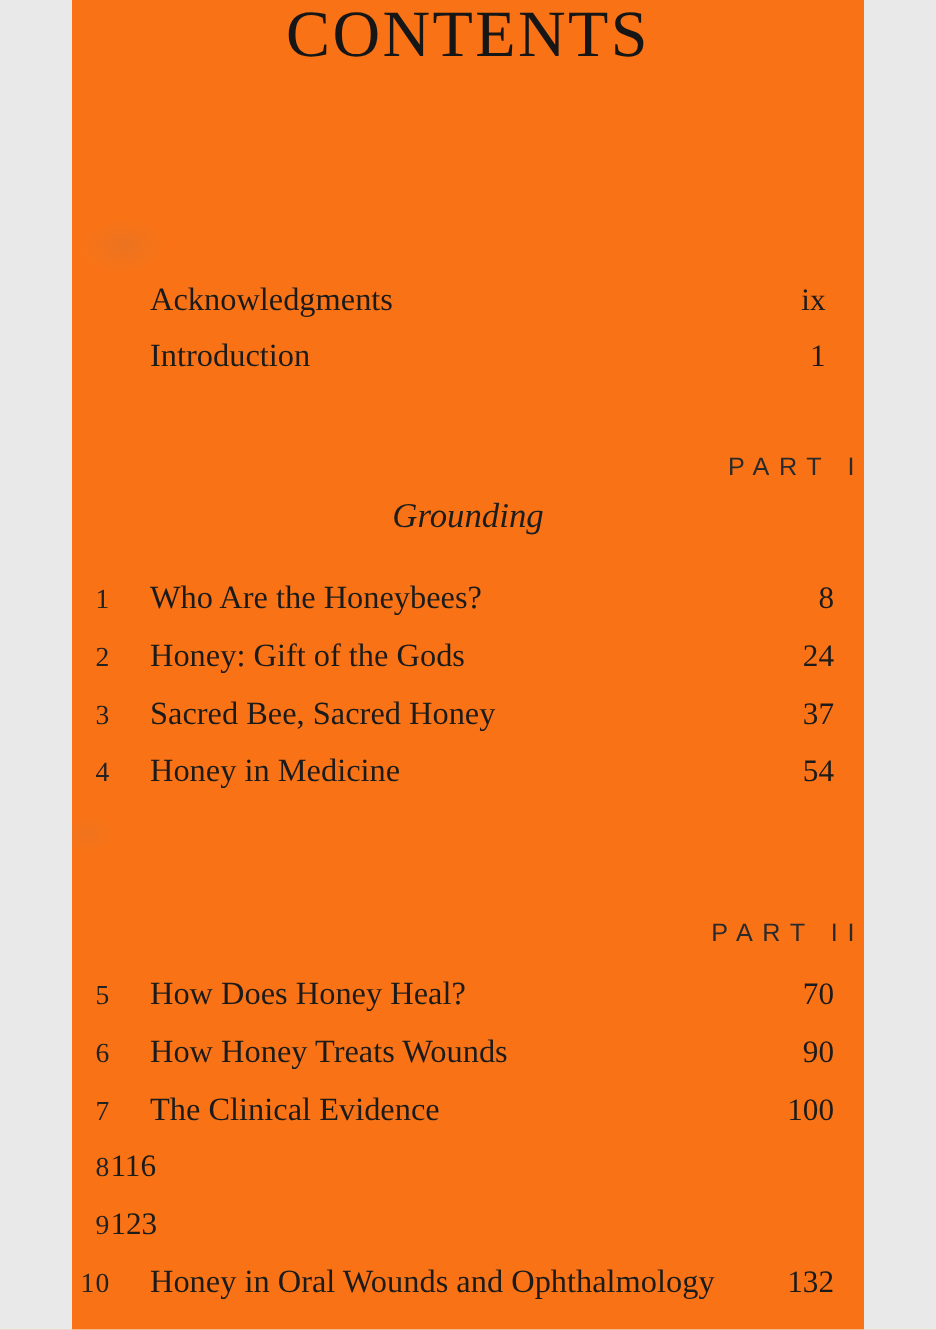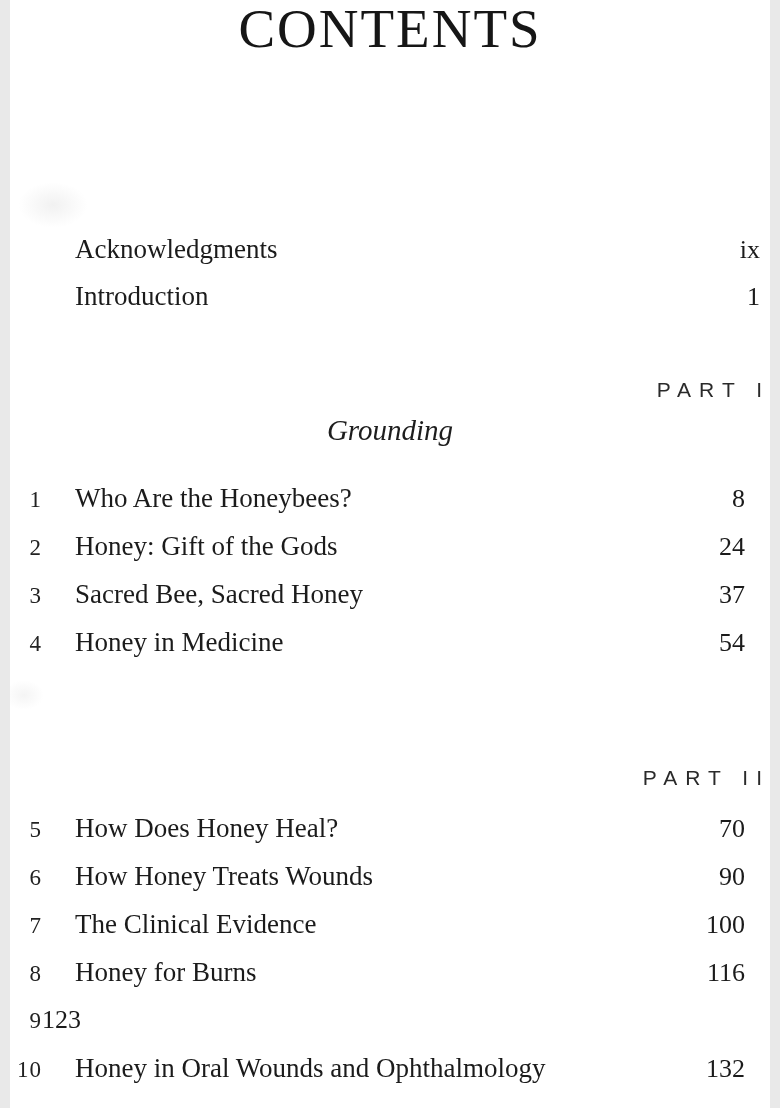--- a/index.html
+++ b/index.html
@@ -2,24 +2,24 @@
 <html><head>
 <meta charset="utf-8">
 <style>
   html, body {
     margin: 0;
     padding: 0;
     background: #e9e9e9;
   }
   .page {
     position: relative;
-    width: 760px;
+    width: 660px;
     height: 1108px;
     margin: 0 auto;
-    background: #ffffff;
+    background: #f97316;
     color: #1b1b1b;
     font-family: "Liberation Serif", serif;
     overflow: hidden;
   }
   
   .smudge-1 {
     position: absolute;
     left: 8px; top: 182px;
     width: 70px; height: 46px;
     background: radial-gradient(ellipse at center, rgba(120,120,120,0.10), rgba(120,120,120,0) 70%);
@@ -46,21 +46,21 @@
   .front-matter {
     margin-top: 168px;
   }
   .fm-row {
     display: flex;
     justify-content: space-between;
     align-items: baseline;
     height: 47px;
     line-height: 47px;
     padding-left: 65px;
-    padding-right: 10px;
+    padding-right: 32px;
     font-size: 27px;
   }
   .fm-page {
     font-size: 26px;
   }
   .part-heading {
     margin-top: 58px;
     text-align: right;
     font-family: "Liberation Sans", sans-serif;
     font-size: 21px;
@@ -174,21 +174,20 @@
         <span class="chapter-title">How Honey Treats Wounds</span>
         <span class="chapter-page">90</span>
       </div>
       <div class="chapter-row">
         <span class="chapter-num">7</span>
         <span class="chapter-title">The Clinical Evidence</span>
         <span class="chapter-page">100</span>
       </div>
       <div class="chapter-row">
         <span class="chapter-num">8</span>
-        <span class="chapter-title">Honey for Burns</span>
         <span class="chapter-page">116</span>
       </div>
       <div class="chapter-row">
         <span class="chapter-num">9</span>
         <span class="chapter-page">123</span>
       </div>
       <div class="chapter-row">
         <span class="chapter-num">10</span>
         <span class="chapter-title">Honey in Oral Wounds and Ophthalmology</span>
         <span class="chapter-page">132</span>

